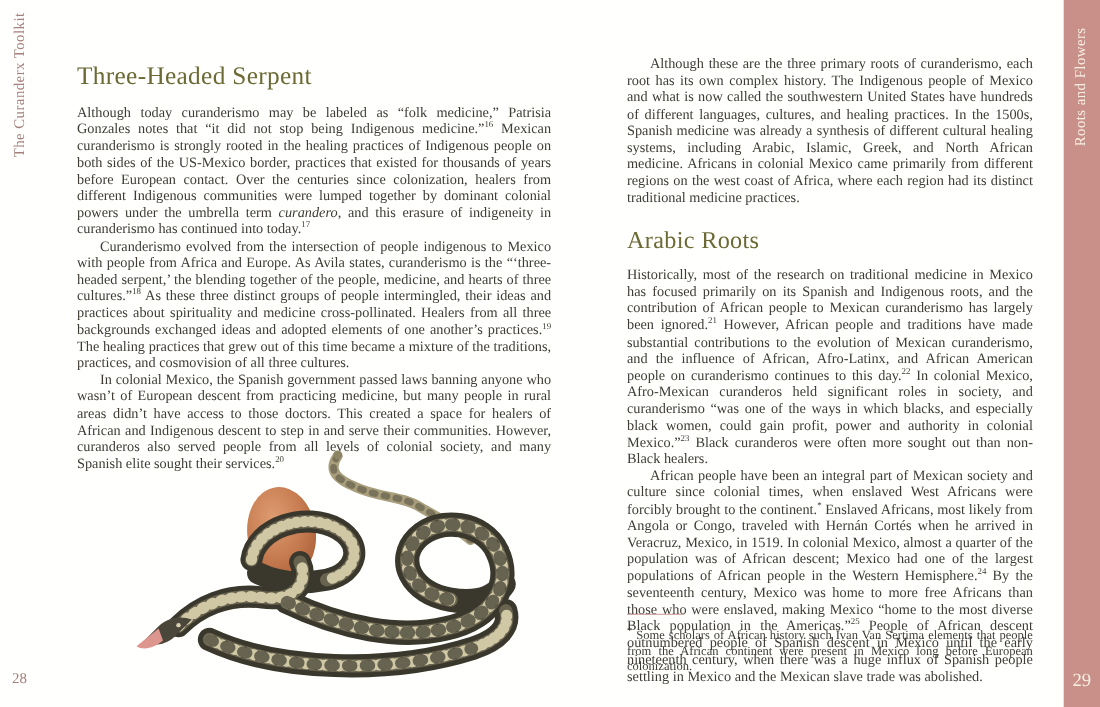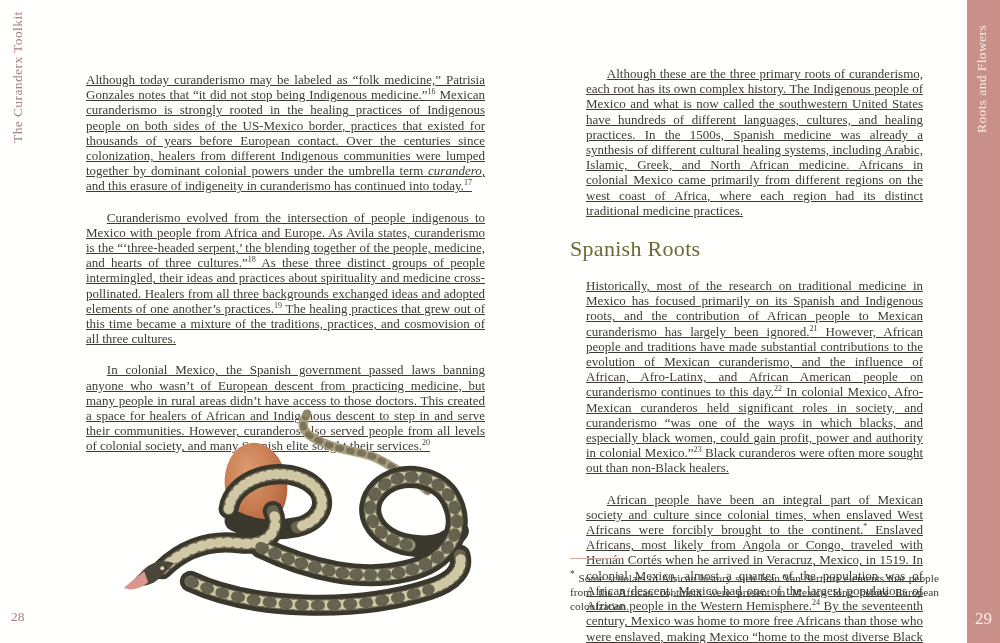--- a/index.html
+++ b/index.html
@@ -37,23 +37,22 @@
   .col-right{position:absolute;left:570px;top:50px;width:369px;}
   h1.section-title{
     font-size:23px;font-weight:normal;letter-spacing:.3px;
     color:var(--heading,#6b6a34);margin:0 0 12px 0;
   }
   h2.sub-heading{
     font-size:22px;font-weight:normal;letter-spacing:.3px;
     color:var(--heading,#6b6a34);margin:18px 0 11px 0;
   }
   .body-para{
-    margin:16px;font-size:13px;line-height:15.2px;text-align:justify;
+    margin:0;font-size:13px;line-height:15.2px;text-align:justify;
     color:var(--body_text,#3e3b35);
-    text-decoration:underline;
   }
   .body-para.indent{text-indent:1.6em;}
   .body-para sup{font-size:.62em;line-height:0;}
   .body-para i{font-style:italic;}
   .footnote-block{position:absolute;left:570px;top:558px;width:369px;}
   .footnote-rule{
     width:52px;height:0;border-top:1px solid var(--footnote_rule,#cfa49d);
     margin:0 0 8px 0;
   }
   .footnote-text{
@@ -69,20 +68,21 @@
 </style>
 </head>
 <body>
 
 <div class="spread">
 
   <div class="spine-text-left">The Curanderx Toolkit</div>
   <div class="pagenum-left">28</div>
 
   <div class="col-left">
+    <h1 class="section-title">Three-Headed Serpent</h1>
     <div>
         <p class="body-para"><span>Although today curanderismo may be labeled as “folk medicine,” Patrisia Gonzales notes that “it did not stop being Indigenous medicine.”</span><sup>16</sup><span> Mexican curanderismo is strongly rooted in the healing practices of Indigenous people on both sides of the US-Mexico border, practices that existed for thousands of years before European contact. Over the centuries since colonization, healers from different Indigenous communities were lumped together by dominant colonial powers under the umbrella term </span><i>curandero</i><span>, and this erasure of indigeneity in curanderismo has continued into today.</span><sup>17</sup></p>
         <p class="body-para indent"><span>Curanderismo evolved from the intersection of people indigenous to Mexico with people from Africa and Europe. As Avila states, curanderismo is the “‘three-headed serpent,’ the blending together of the people, medicine, and hearts of three cultures.”</span><sup>18</sup><span> As these three distinct groups of people intermingled, their ideas and practices about spirituality and medicine cross-pollinated. Healers from all three backgrounds exchanged ideas and adopted elements of one another’s practices.</span><sup>19</sup><span> The healing practices that grew out of this time became a mixture of the traditions, practices, and cosmovision of all three cultures.</span></p>
         <p class="body-para indent"><span>In colonial Mexico, the Spanish government passed laws banning anyone who wasn’t of European descent from practicing medicine, but many people in rural areas didn’t have access to those doctors. This created a space for healers of African and Indigenous descent to step in and serve their communities. However, curanderos also served people from all levels of colonial society, and many Spanish elite sought their services.</span><sup>20</sup></p>
       </div>
   </div>
 
   <svg class="illustration" viewBox="0 0 380 220" aria-hidden="true">
     <defs>
       <radialGradient id="eggGrad" cx="40%" cy="32%" r="75%">
@@ -127,21 +127,21 @@
       <path d="M64,162 C54,158 42,160 34,168 L20,182 C28,187 40,185 48,178 Z" fill="#4a463a"></path>
       <path d="M34,170 L14,186 C20,190 30,188 38,181 Z" fill="#dd968e"></path>
       <circle cx="52" cy="167" r="2" fill="#d8d0b0"></circle>
     </g>
   </svg>
 
   <div class="col-right">
     <div>
         <p class="body-para indent"><span>Although these are the three primary roots of curanderismo, each root has its own complex history. The Indigenous people of Mexico and what is now called the southwestern United States have hundreds of different languages, cultures, and healing practices. In the 1500s, Spanish medicine was already a synthesis of different cultural healing systems, including Arabic, Islamic, Greek, and North African medicine. Africans in colonial Mexico came primarily from different regions on the west coast of Africa, where each region had its distinct traditional medicine practices.</span></p>
       </div>
-    <h2 class="sub-heading">Spanish Roots</h2>
+    <h2 class="sub-heading">Arabic Roots</h2>
     <div>
         <p class="body-para"><span>Historically, most of the research on traditional medicine in Mexico has focused primarily on its Spanish and Indigenous roots, and the contribution of African people to Mexican curanderismo has largely been ignored.</span><sup>21</sup><span> However, African people and traditions have made substantial contributions to the evolution of Mexican curanderismo, and the influence of African, Afro-Latinx, and African American people on curanderismo continues to this day.</span><sup>22</sup><span> In colonial Mexico, Afro-Mexican curanderos held significant roles in society, and curanderismo “was one of the ways in which blacks, and especially black women, could gain profit, power and authority in colonial Mexico.”</span><sup>23</sup><span> Black curanderos were often more sought out than non-Black healers.</span></p>
         <p class="body-para indent"><span>African people have been an integral part of Mexican society and culture since colonial times, when enslaved West Africans were forcibly brought to the continent.</span><sup>*</sup><span> Enslaved Africans, most likely from Angola or Congo, traveled with Hernán Cortés when he arrived in Veracruz, Mexico, in 1519. In colonial Mexico, almost a quarter of the population was of African descent; Mexico had one of the largest populations of African people in the Western Hemisphere.</span><sup>24</sup><span> By the seventeenth century, Mexico was home to more free Africans than those who were enslaved, making Mexico “home to the most diverse Black population in the Americas.”</span><sup>25</sup><span> People of African descent outnumbered people of Spanish descent in Mexico until the early nineteenth century, when there was a huge influx of Spanish people settling in Mexico and the Mexican slave trade was abolished.</span></p>
       </div>
   </div>
 
   <div class="footnote-block">
     <div class="footnote-rule"></div>
     <p class="footnote-text"><sup>*</sup><span> Some scholars of African history such Ivan Van Sertima elements that people from the African continent were present in Mexico long before European colonization.</span></p>
   </div>

